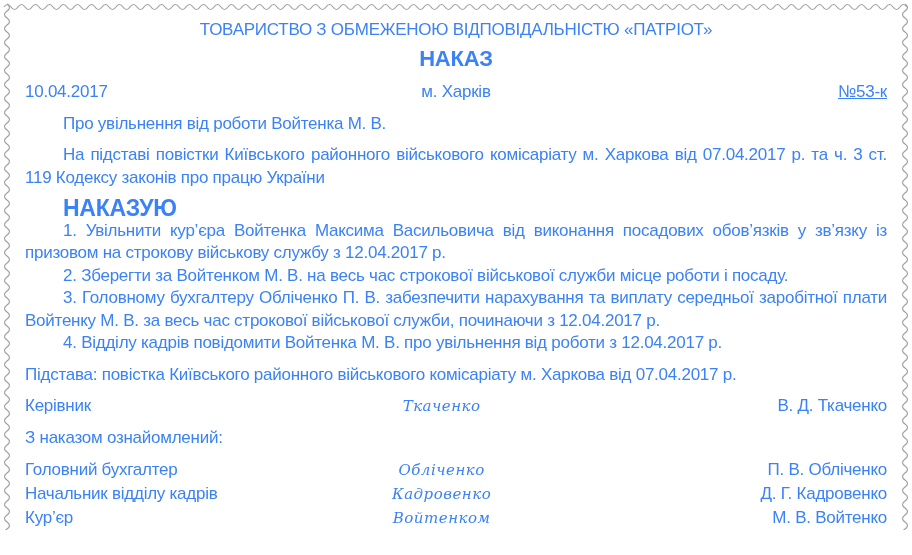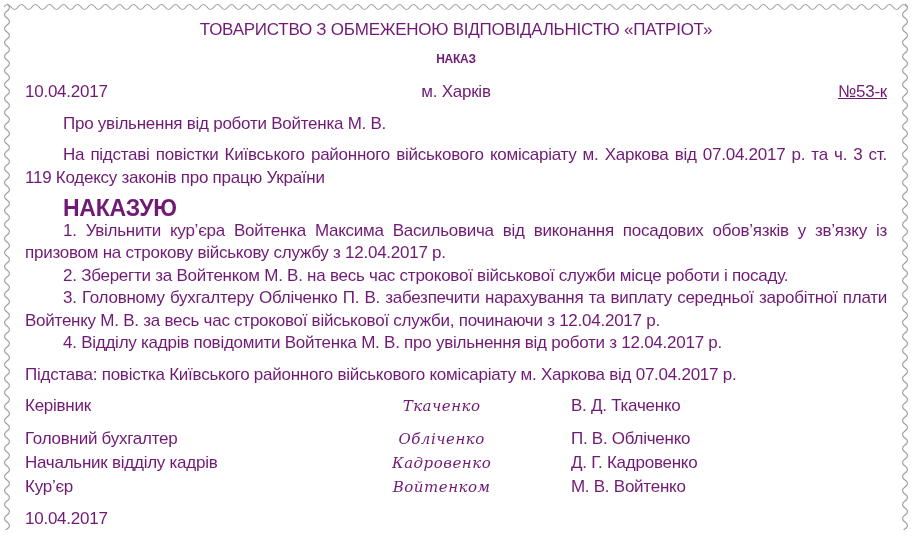--- a/index.html
+++ b/index.html
@@ -1,46 +1,46 @@
 <!DOCTYPE html>
 <html lang="uk"><head>
 <meta charset="utf-8">
 <style>
   html,body{margin:0;padding:0;background:#fff;}
   .page{
     position:relative;
     width:912px;height:530px;
     background:#ffffff;
     font-family:"Liberation Sans","DejaVu Sans",sans-serif;
-    color:#701a75;
+    color:#3b82f6;
     overflow:hidden;
     box-sizing:border-box;
   }
   .border-svg{position:absolute;left:0;top:0;pointer-events:none;}
   .content{
     position:absolute;
     left:25px;top:14px;right:25px;bottom:10px;
     font-size:17px;
     letter-spacing:-0.25px;
     line-height:22.5px;
   }
   .company{text-align:center;margin-top:5px;}
-  .doc-type{text-align:center;font-weight:bold;margin-top:6px;font-size:12px;}
+  .doc-type{text-align:center;font-weight:bold;margin-top:6px;font-size:22px;}
   .date-row{display:flex;margin-top:11px;}
   .date-row .cell{flex:1;}
   .date-row .c{text-align:center;}
   .date-row .r{text-align:right;text-decoration:underline;}
   p{margin:0;}
   .ind{text-indent:38px;}
   .just{text-align:justify;}
   .gap{margin-top:9px;}
   .order-word{font-weight:bold;margin-left:38px;margin-top:8px;font-size:23px;}
   .sig-row{display:grid;grid-template-columns:1fr 0.9fr 1.1fr;align-items:baseline;}
   .sig-row .mid{text-align:center;}
-  .sig-row .name{}
+  .sig-row .name{text-align:right;}
   .script{
     font-family:"DejaVu Serif","Liberation Serif",serif;
     font-style:italic;
     font-size:15px;
     letter-spacing:0.5px;
   }
   .ack-rows .sig-row{line-height:23px;}
 </style>
 </head>
 <body>
@@ -79,20 +79,21 @@
     </div>
 
     <p class="gap">Підстава: повістка Київського районного військового комісаріату м. Харкова від 07.04.2017 р.</p>
 
     <div class="sig-row gap">
       <span>Керівник</span>
       <span class="mid script">Ткаченко</span>
       <span class="name">В. Д. Ткаченко</span>
     </div>
 
+    <p class="gap">З наказом ознайомлений:</p>
 
     <div class="ack-rows gap">
       <div class="sig-row">
         <span>Головний бухгалтер</span>
         <span class="mid script">Обліченко</span>
         <span class="name">П. В. Обліченко</span>
       </div>
       <div class="sig-row">
         <span>Начальник відділу кадрів</span>
         <span class="mid script">Кадровенко</span>

